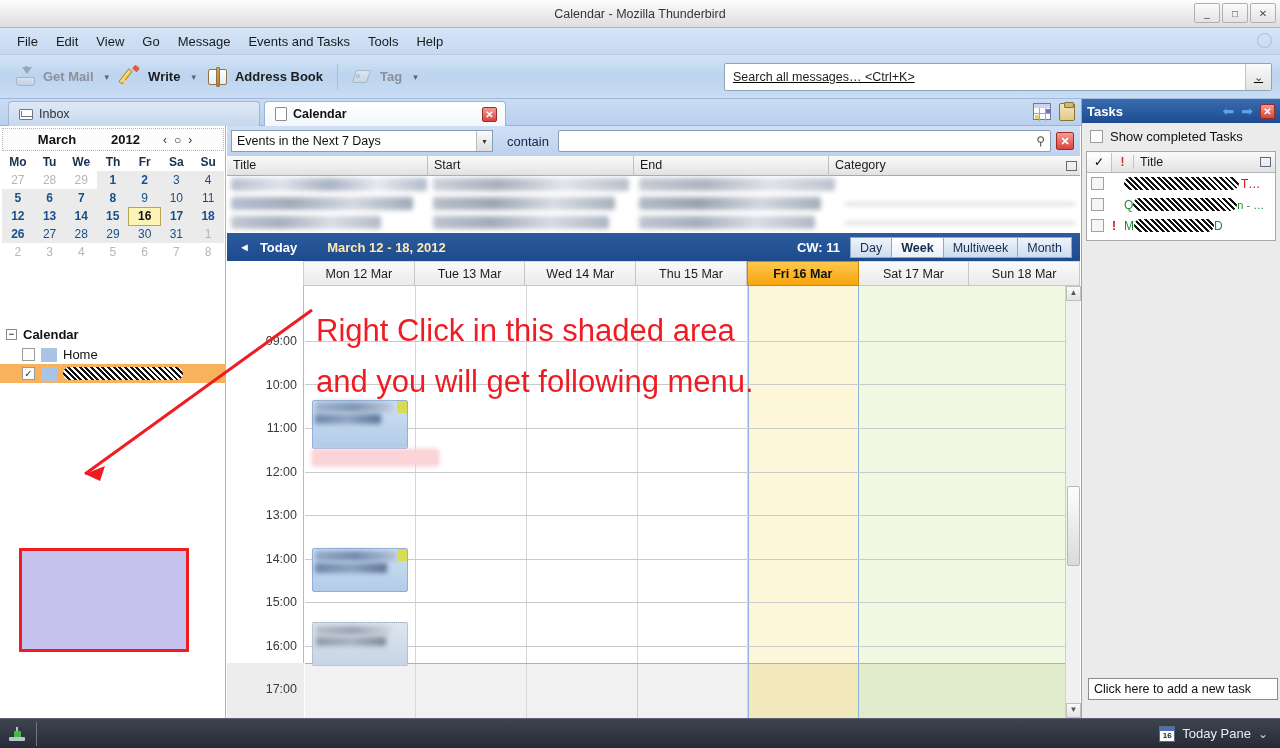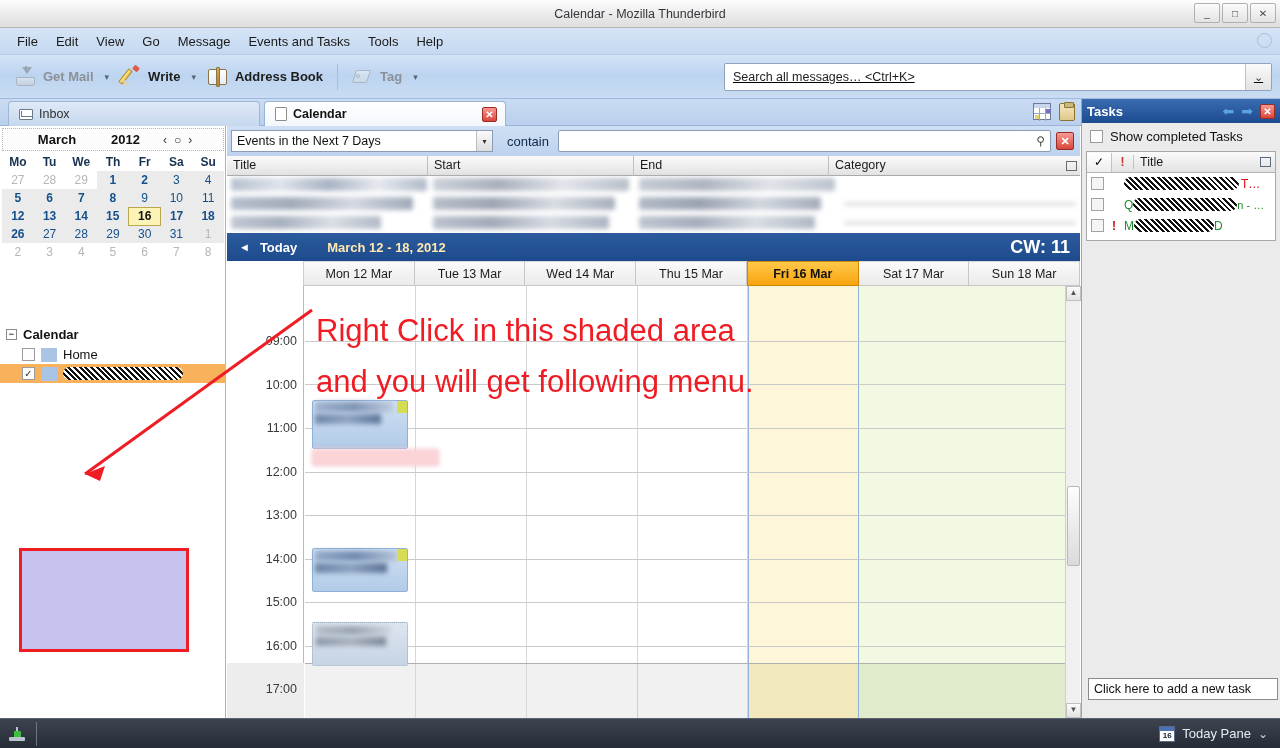--- a/index.html
+++ b/index.html
@@ -257,21 +257,21 @@
   .blur { position: absolute; border-radius: 2px; filter: blur(2.5px); }
 
   .calnav {
     position: absolute; left: 0; top: 107px; width: 853px; height: 28px;
     background: linear-gradient(#2c5c9e,#1d4a8c);
     display: flex; align-items: center; color: #fff;
   }
   .cn-prev { font-size: 11px; padding: 0 10px 0 12px; }
   .cn-today { font-weight: 700; font-size: 13px; }
   .cn-range { font-weight: 700; font-size: 13px; color: #ffe9b0; margin-left: 30px; }
-  .cn-cw { margin-left: auto; font-weight: 700; font-size: 18px; margin-right: 10px; }
+  .cn-cw { margin-left: auto; font-weight: 700; font-size: 13px; margin-right: 10px; }
   .cn-views { display: flex; margin-right: 8px; }
   .cn-view {
     height: 21px; padding: 0 9px; font-size: 12.5px; color: #152c4c; line-height: 20px;
     background: linear-gradient(#eef4fb,#cddcf0); border: 1px solid #8fa8c8; border-right: none;
   }
   .cn-view:last-child { border-right: 1px solid #8fa8c8; }
   .cn-view.sel { background: linear-gradient(#ffffff,#eaf1fa); font-weight: 700; }
 
   .dayheaders {
     position: absolute; left: 0; top: 135px; width: 853px; height: 25px;
@@ -631,20 +631,26 @@
         <span class="blur" style="left:412px;top:2px;width:176px;height:13px;background:linear-gradient(90deg,#bfc6d1,#a6aebc,#d9dde4,#b0b8c5)"></span>
         <span class="blur" style="left:618px;top:8px;width:230px;height:2px;background:repeating-linear-gradient(90deg,#8a8a8a 0 2px,#fff 2px 4px)"></span>
       </div>
     </div>
 
     <div class="calnav">
       <div class="cn-prev">◄</div>
       <div class="cn-today">Today</div>
       <div class="cn-range">March 12 - 18, 2012</div>
       <div class="cn-cw">CW: 11</div>
+      <div class="cn-views">
+        <div class="cn-view">Day</div>
+        <div class="cn-view sel">Week</div>
+        <div class="cn-view">Multiweek</div>
+        <div class="cn-view">Month</div>
+      </div>
     </div>
 
     <div class="dayheaders">
       <div class="dh-gutter"></div>
       <div class="dh-cell">Mon 12 Mar</div>
       <div class="dh-cell">Tue 13 Mar</div>
       <div class="dh-cell">Wed 14 Mar</div>
       <div class="dh-cell">Thu 15 Mar</div>
       <div class="dh-cell today">Fri 16 Mar</div>
       <div class="dh-cell">Sat 17 Mar</div>

